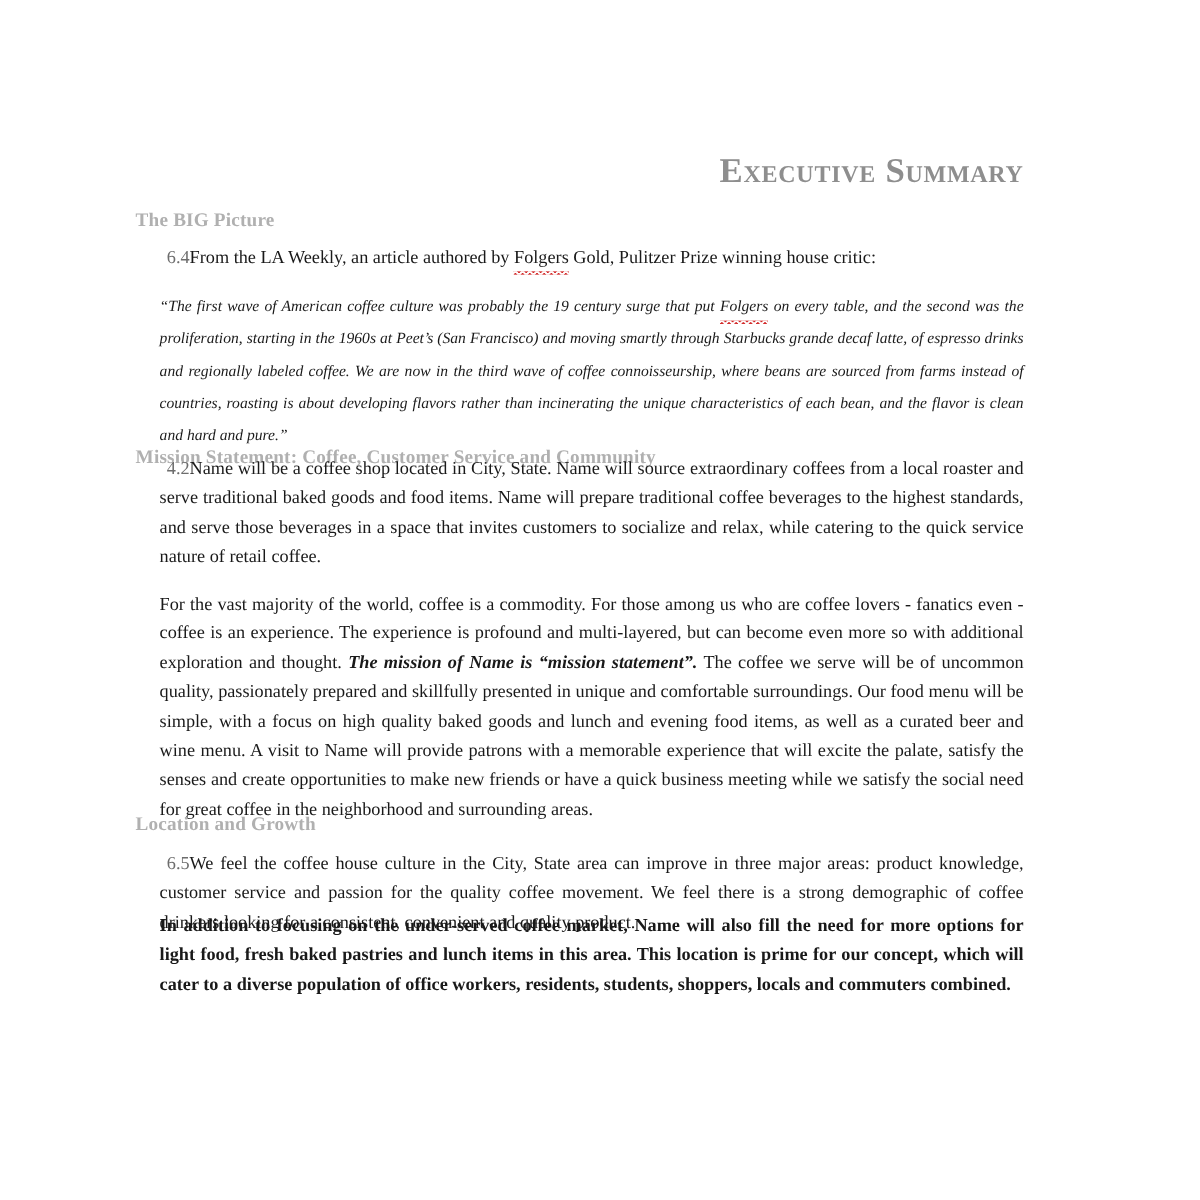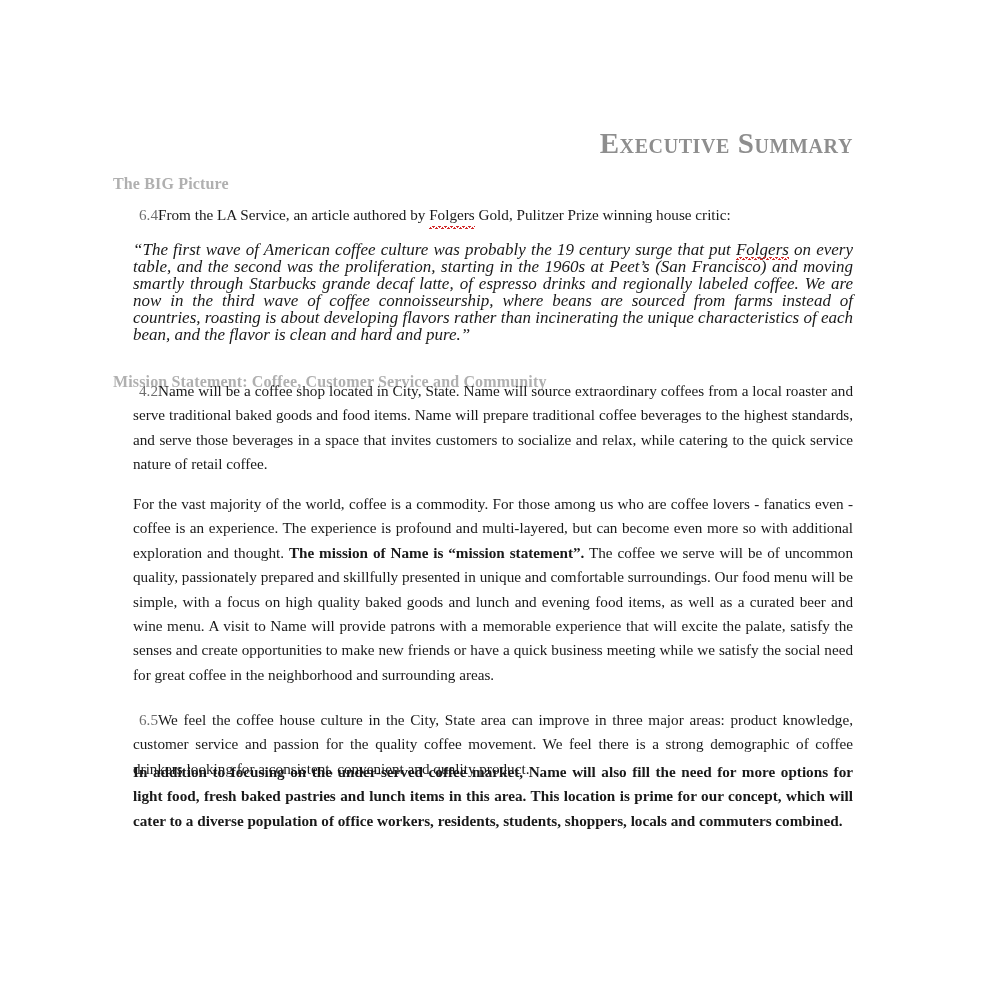--- a/index.html
+++ b/index.html
@@ -78,32 +78,33 @@
     color: #6d6d6d;
   }
 
   .lead-in {
     
     padding-left: 6px;
   }
 
   .bold-run {
     font-weight: bold;
+    font-style: italic;
   }
 
   
   .quote-block {
     position: absolute;
     left: 133px;
     width: 720px;
     top: 241px;
     font-family: "Liberation Serif", "DejaVu Serif", serif;
     font-style: italic;
-    font-size: 17px;
-    line-height: 17px;
+    font-size: 13px;
+    line-height: 27px;
     color: #191919;
     text-align: justify;
     text-justify: inter-word;
   }
 
   
   #para-4-1 { top: 203px; width: 720px; text-align: left; }
   #para-4-2 { top: 379px; }
   #para-commodity { top: 492px; }
   #para-4-3 { top: 708px; }
@@ -132,37 +133,38 @@
 </head>
 <body>
 
 <div class="page">
 
   <div class="doc-title">Executive Summary</div>
 
   <div class="section-heading" id="heading-big-picture">The BIG Picture</div>
 
   <div class="body-block" id="para-4-1">
-    <span class="para-num lead-in">6.4</span><span>From the LA Service, an article authored by </span><span class="misspelled">Folgers</span><span> Gold, Pulitzer Prize winning house critic:</span>
+    <span class="para-num lead-in">6.4</span><span>From the LA Weekly, an article authored by </span><span class="misspelled">Folgers</span><span> Gold, Pulitzer Prize winning house critic:</span>
   </div>
 
   <div class="quote-block">
     <span>“The first wave of American coffee culture was probably the 19 century surge that put </span><span class="misspelled">Folgers</span><span> on every table, and the second was the proliferation, starting in the 1960s at Peet’s (San Francisco) and moving smartly through Starbucks grande decaf latte, of espresso drinks and regionally labeled coffee. We are now in the third wave of coffee connoisseurship, where beans are sourced from farms instead of countries, roasting is about developing flavors rather than incinerating the unique characteristics of each bean, and the flavor is clean and hard and pure.”</span>
   </div>
 
   <div class="section-heading" id="heading-mission">Mission Statement: Coffee, Customer Service and Community</div>
 
   <div class="body-block" id="para-4-2">
     <span class="para-num lead-in">4.2</span><span>Name will be a coffee shop located in City, State. Name will source extraordinary coffees from a local roaster and serve traditional baked goods and food items. Name will prepare traditional coffee beverages to the highest standards, and serve those beverages in a space that invites customers to socialize and relax, while catering to the quick service nature of retail coffee.</span>
   </div>
 
   <div class="body-block" id="para-commodity">
     <span>For the vast majority of the world, coffee is a commodity. For those among us who are coffee lovers - fanatics even - coffee is an experience. The experience is profound and multi-layered, but can become even more so with additional exploration and thought. </span><span class="bold-run">The mission of Name is “mission statement”.</span><span> The coffee we serve will be of uncommon quality, passionately prepared and skillfully presented in unique and comfortable surroundings. Our food menu will be simple, with a focus on high quality baked goods and lunch and evening food items, as well as a curated beer and wine menu. A visit to Name will provide patrons with a memorable experience that will excite the palate, satisfy the senses and create opportunities to make new friends or have a quick business meeting while we satisfy the social need for great coffee in the neighborhood and surrounding areas.</span>
   </div>
 
+  <div class="section-heading" id="heading-location">Location and Growth</div>
 
   <div class="body-block" id="para-4-3">
     <span class="para-num lead-in">6.5</span><span>We feel the coffee house culture in the City, State area can improve in three major areas: product knowledge, customer service and passion for the quality coffee movement. We feel there is a strong demographic of coffee drinkers looking for a consistent, convenient and quality product.</span>
   </div>
 
   <div class="body-block" id="para-addition">
     <span>In addition to focusing on the under-served coffee market, Name will also fill the need for more options for light food, fresh baked pastries and lunch items in this area. This location is prime for our concept, which will cater to a diverse population of office workers, residents, students, shoppers, locals and commuters combined.</span>
   </div>
 
 </div>

